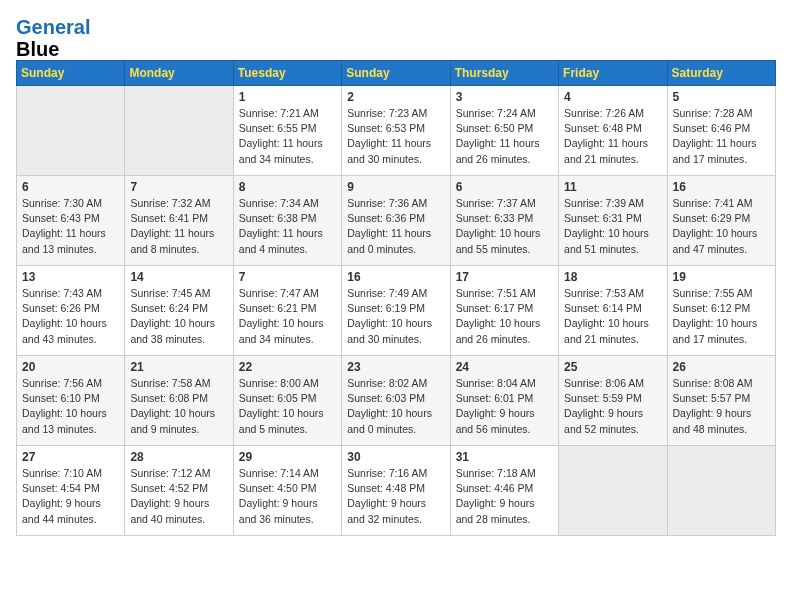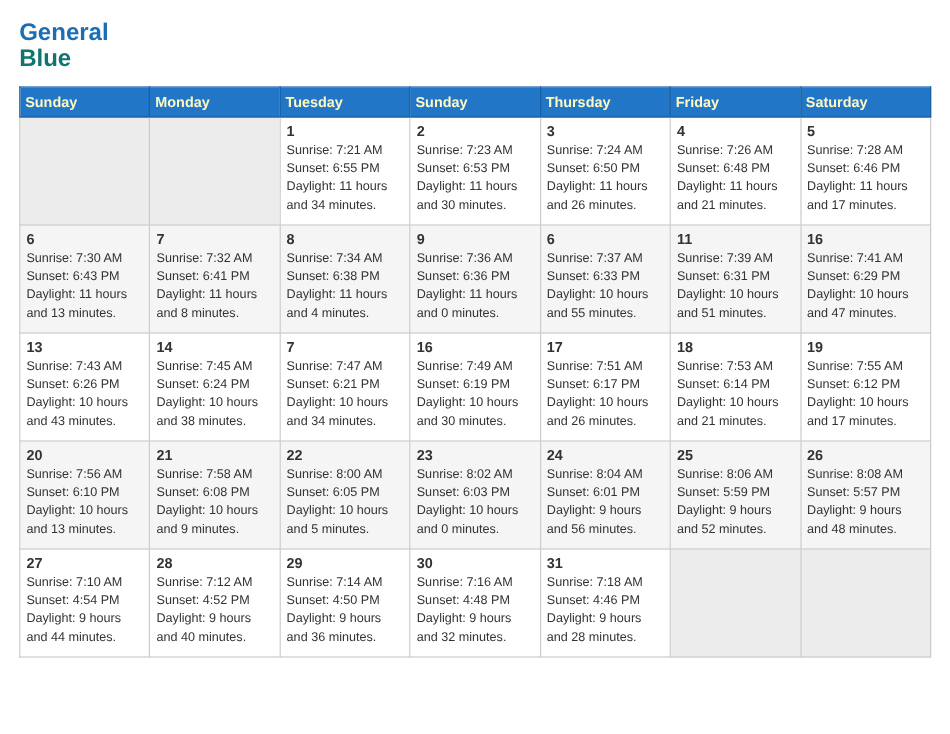--- a/index.html
+++ b/index.html
@@ -7,21 +7,20 @@
       font-family: Arial, sans-serif;
       background: #fff;
       width: 792px;
       min-height: 612px;
       padding: 16px;
     }
     .header {
       display: flex;
       justify-content: space-between;
       align-items: flex-start;
-      margin-bottom: 12px;
     }
     .logo {
       display: flex;
       align-items: center;
     }
     .logo-text {
       font-size: 20px;
       font-weight: bold;
       color: #333;
       line-height: 1.1;
@@ -38,21 +37,21 @@
       font-size: 15px;
       color: #444;
     }
     table {
       width: 100%;
       border-collapse: collapse;
       table-layout: fixed;
     }
     thead tr th {
       background: #2176c7;
-      color: #fef9c3;
+      color: #fde047;
       font-size: 12px;
       font-weight: bold;
       padding: 5px 4px;
       border: 1px solid #1a5fa0;
       text-align: left;
     }
     tbody tr td {
       border: 1px solid #ccc;
       vertical-align: top;
       padding: 4px 5px;
@@ -76,21 +75,21 @@
     .empty { background: #ececec !important; }
     .day-info { line-height: 1.45; }
   </style>
 </head>
 <body>
 
 <div class="header">
   <div class="logo">
     <div>
       <div class="logo-text"><span style="color:#1a6eb5;font-weight:bold;font-size:20px;">General</span></div>
-      <div class="logo-text"><span style="color:#0f766e;font-weight:bold;font-size:20px;">Blue</span></div>
+      <div class="logo-text"><span style="color:#000000;font-weight:bold;font-size:20px;">Blue</span></div>
     </div>
   </div>
   <div class="title-block">
     <div class="month-title"></div>
     <div class="subtitle"></div>
   </div>
 </div>
 
 <table>
   <thead>

